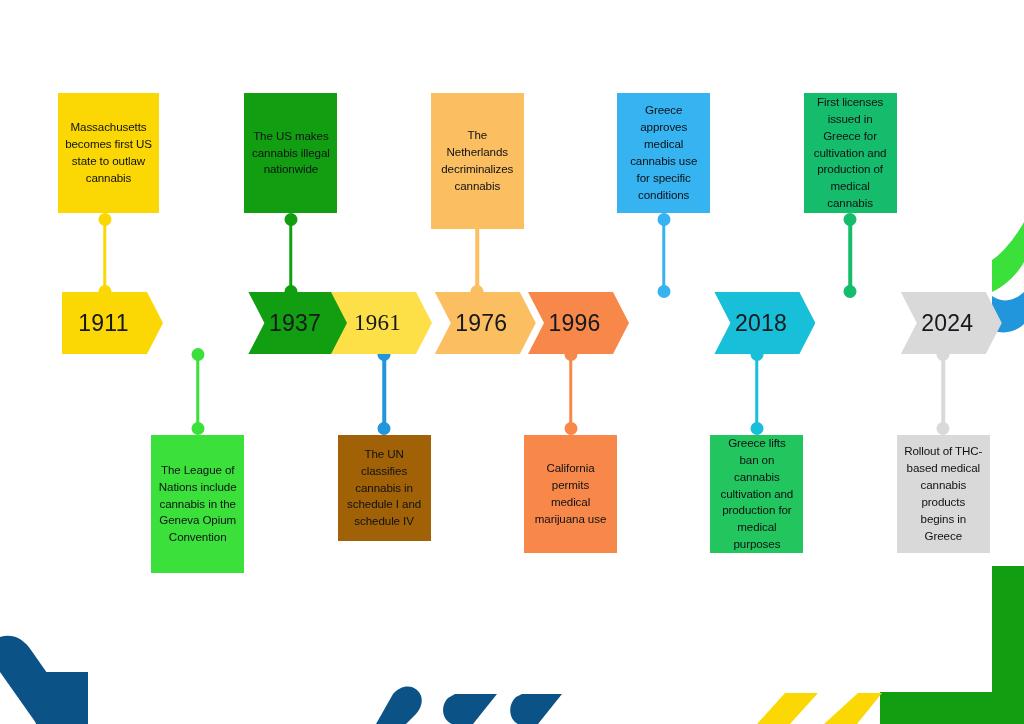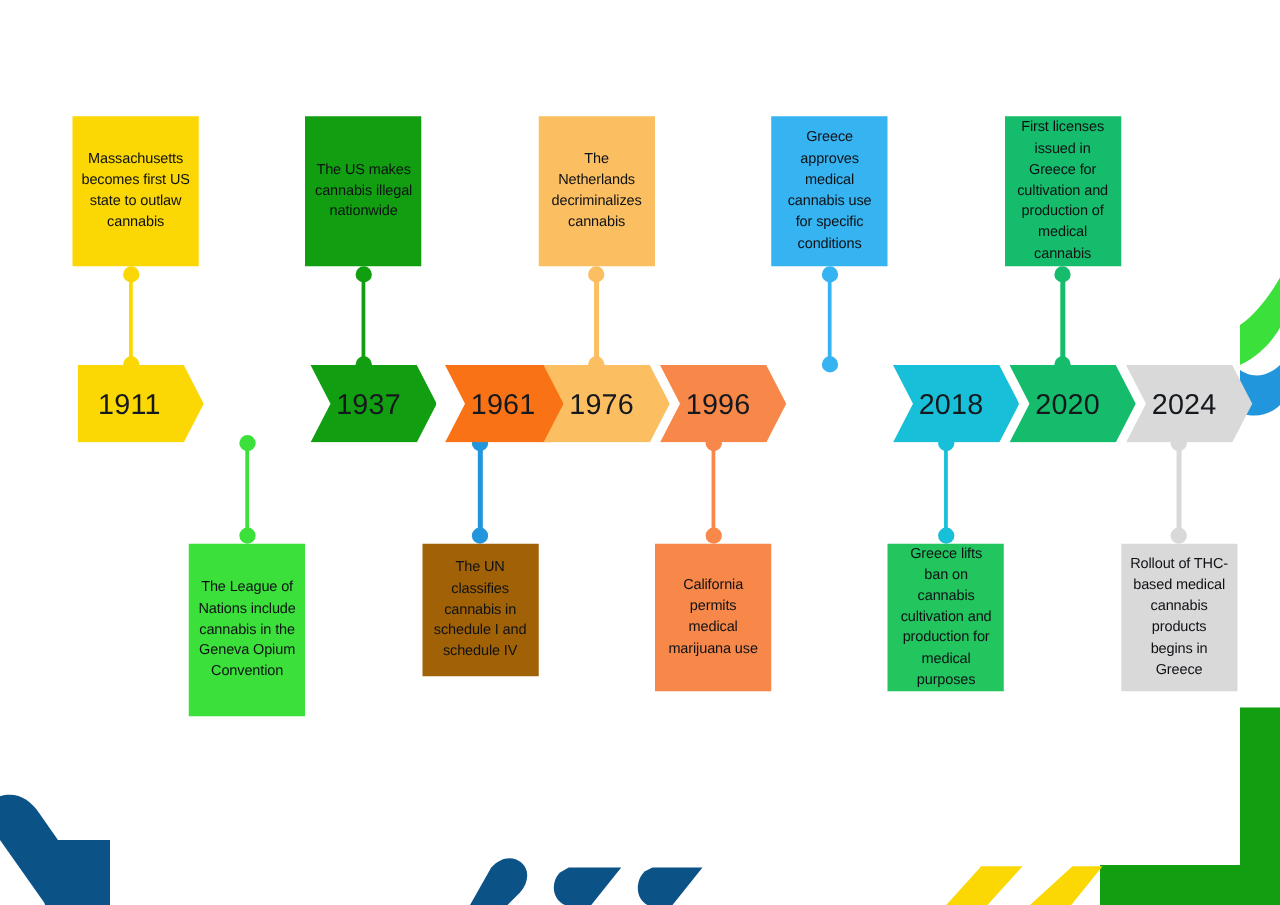--- a/index.html
+++ b/index.html
@@ -169,21 +169,21 @@
       </div>
       <div class="card" style="background: rgb(59, 224, 59); width: 93px; left: 151.2px; top: 435px; height: 138px;">
         <span>The League of Nations include cannabis in the Geneva Opium Convention</span>
       </div>
       <div class="card" style="background: rgb(17, 159, 17); width: 93px; left: 244.4px; top: 93px; height: 120px;">
         <span>The US makes cannabis illegal nationwide</span>
       </div>
       <div class="card" style="background: #a16207; width: 93px; left: 337.6px; top: 435px; height: 106px;">
         <span>The UN classifies cannabis in schedule I and schedule IV</span>
       </div>
-      <div class="card" style="background: rgb(251, 190, 97); width: 93px; left: 430.8px; top: 93px; height: 120px;">
+      <div class="card" style="background: rgb(251, 190, 97); width: 93px; left: 430.8px; top: 93px; height: 136px;">
         <span>The Netherlands decriminalizes cannabis</span>
       </div>
       <div class="card" style="background: rgb(247, 136, 74); width: 93px; left: 524px; top: 435px; height: 118px;">
         <span>California permits medical marijuana use</span>
       </div>
       <div class="card" style="background: rgb(54, 179, 241); width: 93px; left: 617.2px; top: 93px; height: 120px;">
         <span>Greece approves medical cannabis use for specific conditions</span>
       </div>
       <div class="card" style="background: #22c55e; width: 93px; left: 710.4px; top: 435px; height: 118px;">
         <span>Greece lifts ban on cannabis cultivation and production for medical purposes</span>
@@ -196,33 +196,30 @@
       </div>
     </div>
 
   <div id="timeline-bar">
       <div class="chev first" style="left: 0px; width: 101px; background: rgb(251, 216, 4); clip-path: polygon(0px 0px, 85px 0px, 101px 50%, 85px 100%, 0px 100%);">
         <div class="yr">1911</div>
       </div>
       <div class="chev" style="left: 186.4px; width: 101px; background: rgb(17, 159, 17); clip-path: polygon(0px 0px, 85px 0px, 101px 50%, 85px 100%, 0px 100%, 16px 50%);">
         <div class="yr">1937</div>
       </div>
-      <div class="chev" style="left: 294px; width: 101px; background: #f97316; clip-path: polygon(0px 0px, 85px 0px, 101px 50%, 85px 100%, 0px 100%, 16px 50%);">
+      <div class="chev" style="left: 269px; width: 101px; background: #fde047; clip-path: polygon(0px 0px, 85px 0px, 101px 50%, 85px 100%, 0px 100%, 16px 50%); font-family: Liberation Serif, serif;">
         <div class="yr">1961</div>
       </div>
       <div class="chev" style="left: 372.8px; width: 101px; background: rgb(251, 190, 97); clip-path: polygon(0px 0px, 85px 0px, 101px 50%, 85px 100%, 0px 100%, 16px 50%);">
         <div class="yr">1976</div>
       </div>
       <div class="chev" style="left: 466px; width: 101px; background: rgb(247, 136, 74); clip-path: polygon(0px 0px, 85px 0px, 101px 50%, 85px 100%, 0px 100%, 16px 50%);">
         <div class="yr">1996</div>
       </div>
       <div class="chev" style="left: 652.4px; width: 101px; background: rgb(24, 191, 216); clip-path: polygon(0px 0px, 85px 0px, 101px 50%, 85px 100%, 0px 100%, 16px 50%);">
         <div class="yr">2018</div>
       </div>
-      <div class="chev" style="left: 745.6px; width: 101px; background: rgb(21, 188, 107); clip-path: polygon(0px 0px, 85px 0px, 101px 50%, 85px 100%, 0px 100%, 16px 50%);">
-        <div class="yr">2020</div>
-      </div>
       <div class="chev" style="left: 838.8px; width: 101px; background: rgb(217, 217, 217); clip-path: polygon(0px 0px, 85px 0px, 101px 50%, 85px 100%, 0px 100%, 16px 50%);">
         <div class="yr">2024</div>
       </div>
     </div>
 
 </div>
 
 </body></html>

